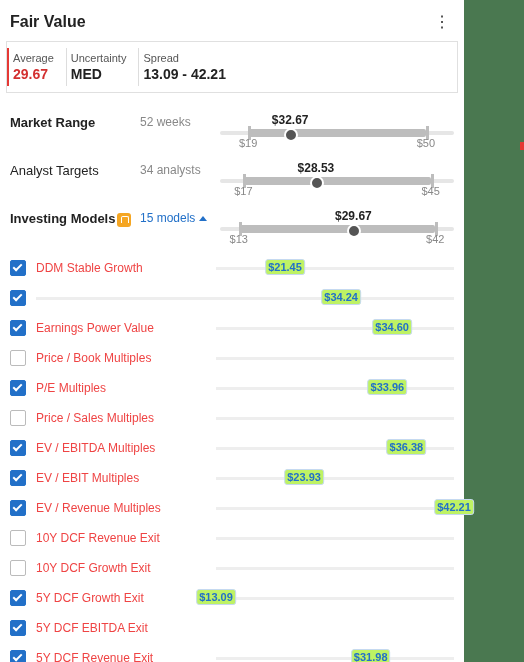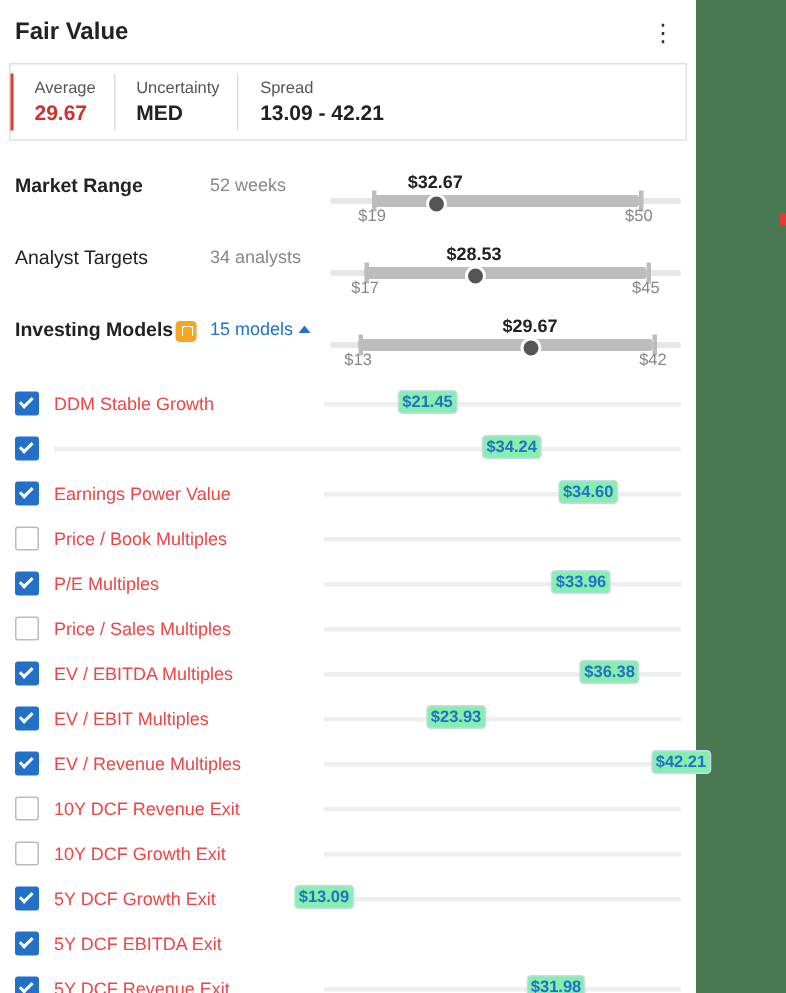--- a/index.html
+++ b/index.html
@@ -4,21 +4,21 @@
 <style>
   html,body{margin:0;padding:0;font-family:Arial,Helvetica,sans-serif;color:#333;font-size:13px;background:#fff}
   .page{width:524px;height:662px;position:relative;overflow:hidden}
   .right-bar{position:absolute;top:0;right:0;width:60px;height:662px;background:#4a7850}
   .red-dot{position:absolute;right:-4px;top:142px;width:8px;height:8px;background:#e53935;border-radius:0}
   .card{width:460px;margin-left:2px;padding:8px 0 0 0}
   .header{display:flex;align-items:center;justify-content:space-between;padding:0 8px 6px 8px}
   .header h2{margin:0;font-size:16px;font-weight:700;color:#222}
   .kebab{font-size:16px;color:#333;padding:4px}
   .summary{display:flex;border:1px solid #e0e0e0;margin:0 4px 16px 4px;padding:6px 0}
-  .sum-item{padding:4px 12px 4px 14px;border-left:2px solid #e53935}
+  .sum-item{padding:4px 12px 4px 4px;border-left:2px solid #e53935}
   .sum-item.grey{border-left:1px solid #ddd}
   .sum-item .lbl{font-size:11px;color:#555;margin-bottom:2px}
   .sum-item .val{font-size:14px;font-weight:700}
   .red{color:#d32f2f}
   .dark{color:#222}
   .section{display:flex;align-items:flex-start;padding:6px 8px 10px 8px}
   .section .name{width:130px;font-size:13px;color:#222}
   .section .name.bold{font-weight:700}
   .section .sub{width:80px;font-size:12px;color:#888}
   .section .sub a{color:#2270c8;text-decoration:none;font-size:12px}
@@ -33,21 +33,21 @@
   .pro-badge:before{content:"";position:absolute;left:4px;top:3px;width:6px;height:6px;border:1px solid #fff;border-radius:2px 2px 0 0;border-bottom:none}
   .chev{display:inline-block;width:0;height:0;border-left:4px solid transparent;border-right:4px solid transparent;border-bottom:5px solid #2270c8;margin-left:4px;vertical-align:middle}
   .models{padding:0 8px}
   .model-row{display:flex;align-items:center;height:30px}
   .chk{width:14px;height:14px;border:1px solid #bbb;border-radius:2px;margin-right:10px;position:relative;flex-shrink:0}
   .chk.on{background:#2270c8;border-color:#2270c8}
   .chk.on:after{content:"";position:absolute;left:4px;top:1px;width:3px;height:7px;border:solid #fff;border-width:0 2px 2px 0;transform:rotate(45deg)}
   .mname{width:180px;font-size:12px;color:#ef4444}
   .mbar{flex:1;position:relative;height:30px}
   .mtrack{position:absolute;left:0;right:0;top:14px;height:3px;background:#eee}
-  .mtag{position:absolute;top:6px;font-size:11px;color:#2270c8;font-weight:600;background:#86efac;border:1px solid #c5d9f0;border-radius:3px;padding:1px 2px;transform:translateX(-50%)}
+  .mtag{position:absolute;top:6px;font-size:11px;color:#2270c8;font-weight:600;background:#bef264;border:1px solid #c5d9f0;border-radius:3px;padding:1px 2px;transform:translateX(-50%)}
 </style>
 </head>
 <body>
 <div class="page">
   <div class="right-bar"></div>
   <div class="red-dot"></div>
 
   <div class="card">
     <div class="header">
       <h2>Fair Value</h2>

